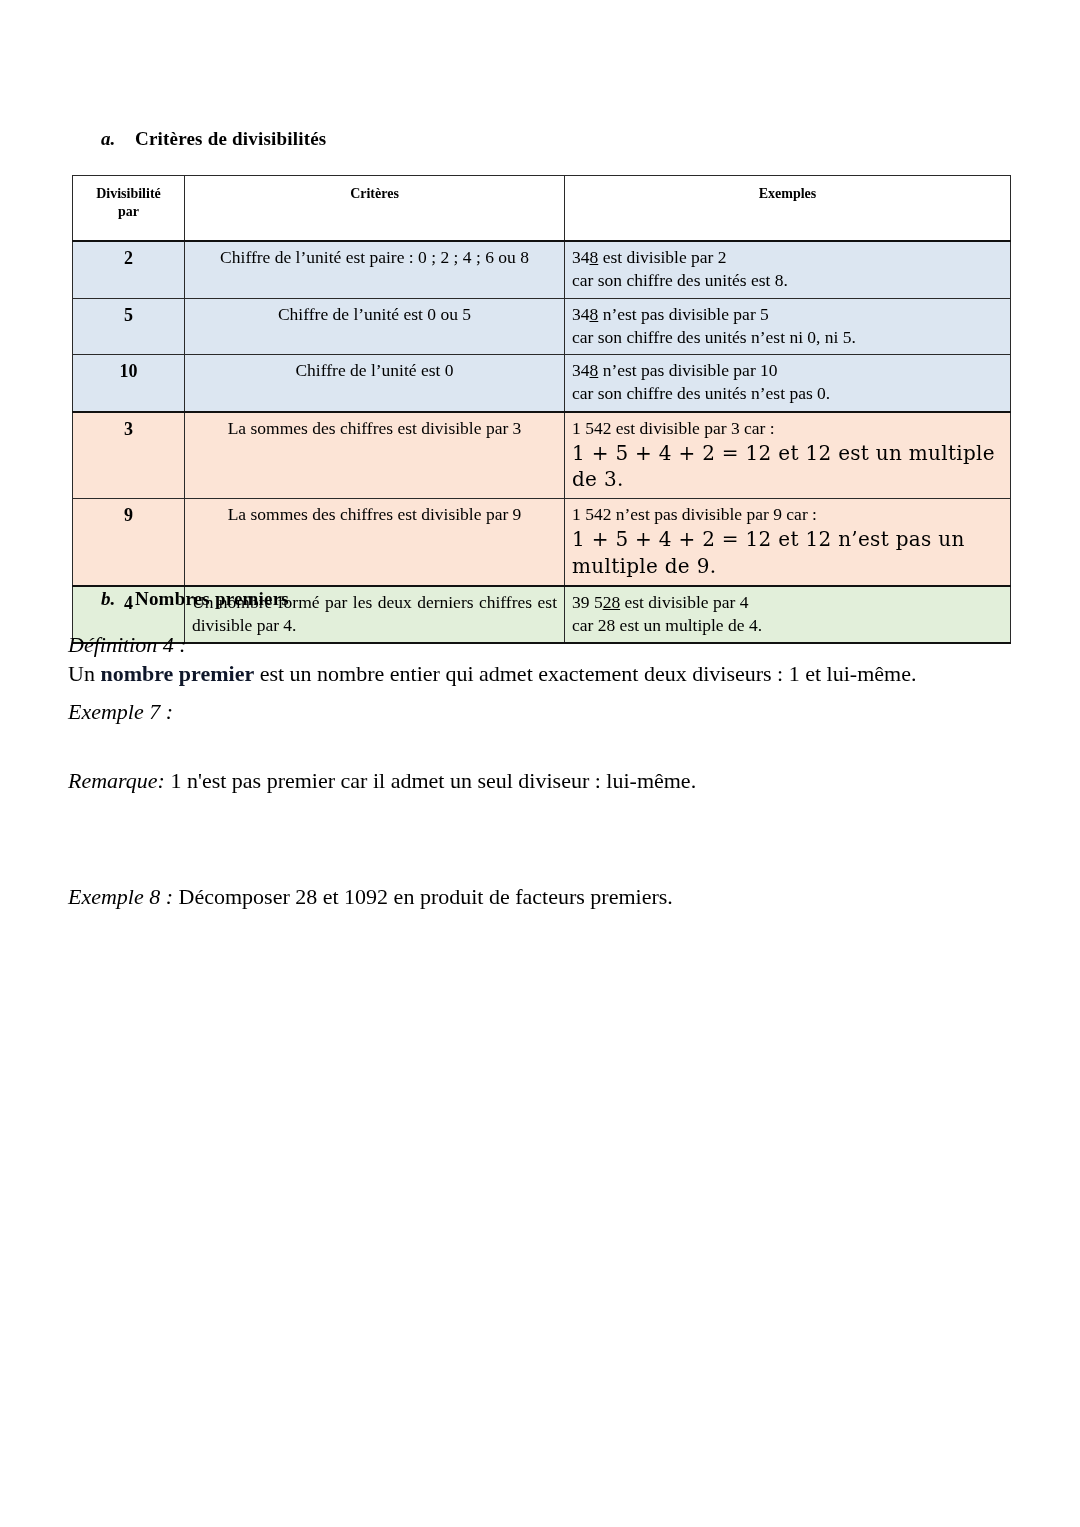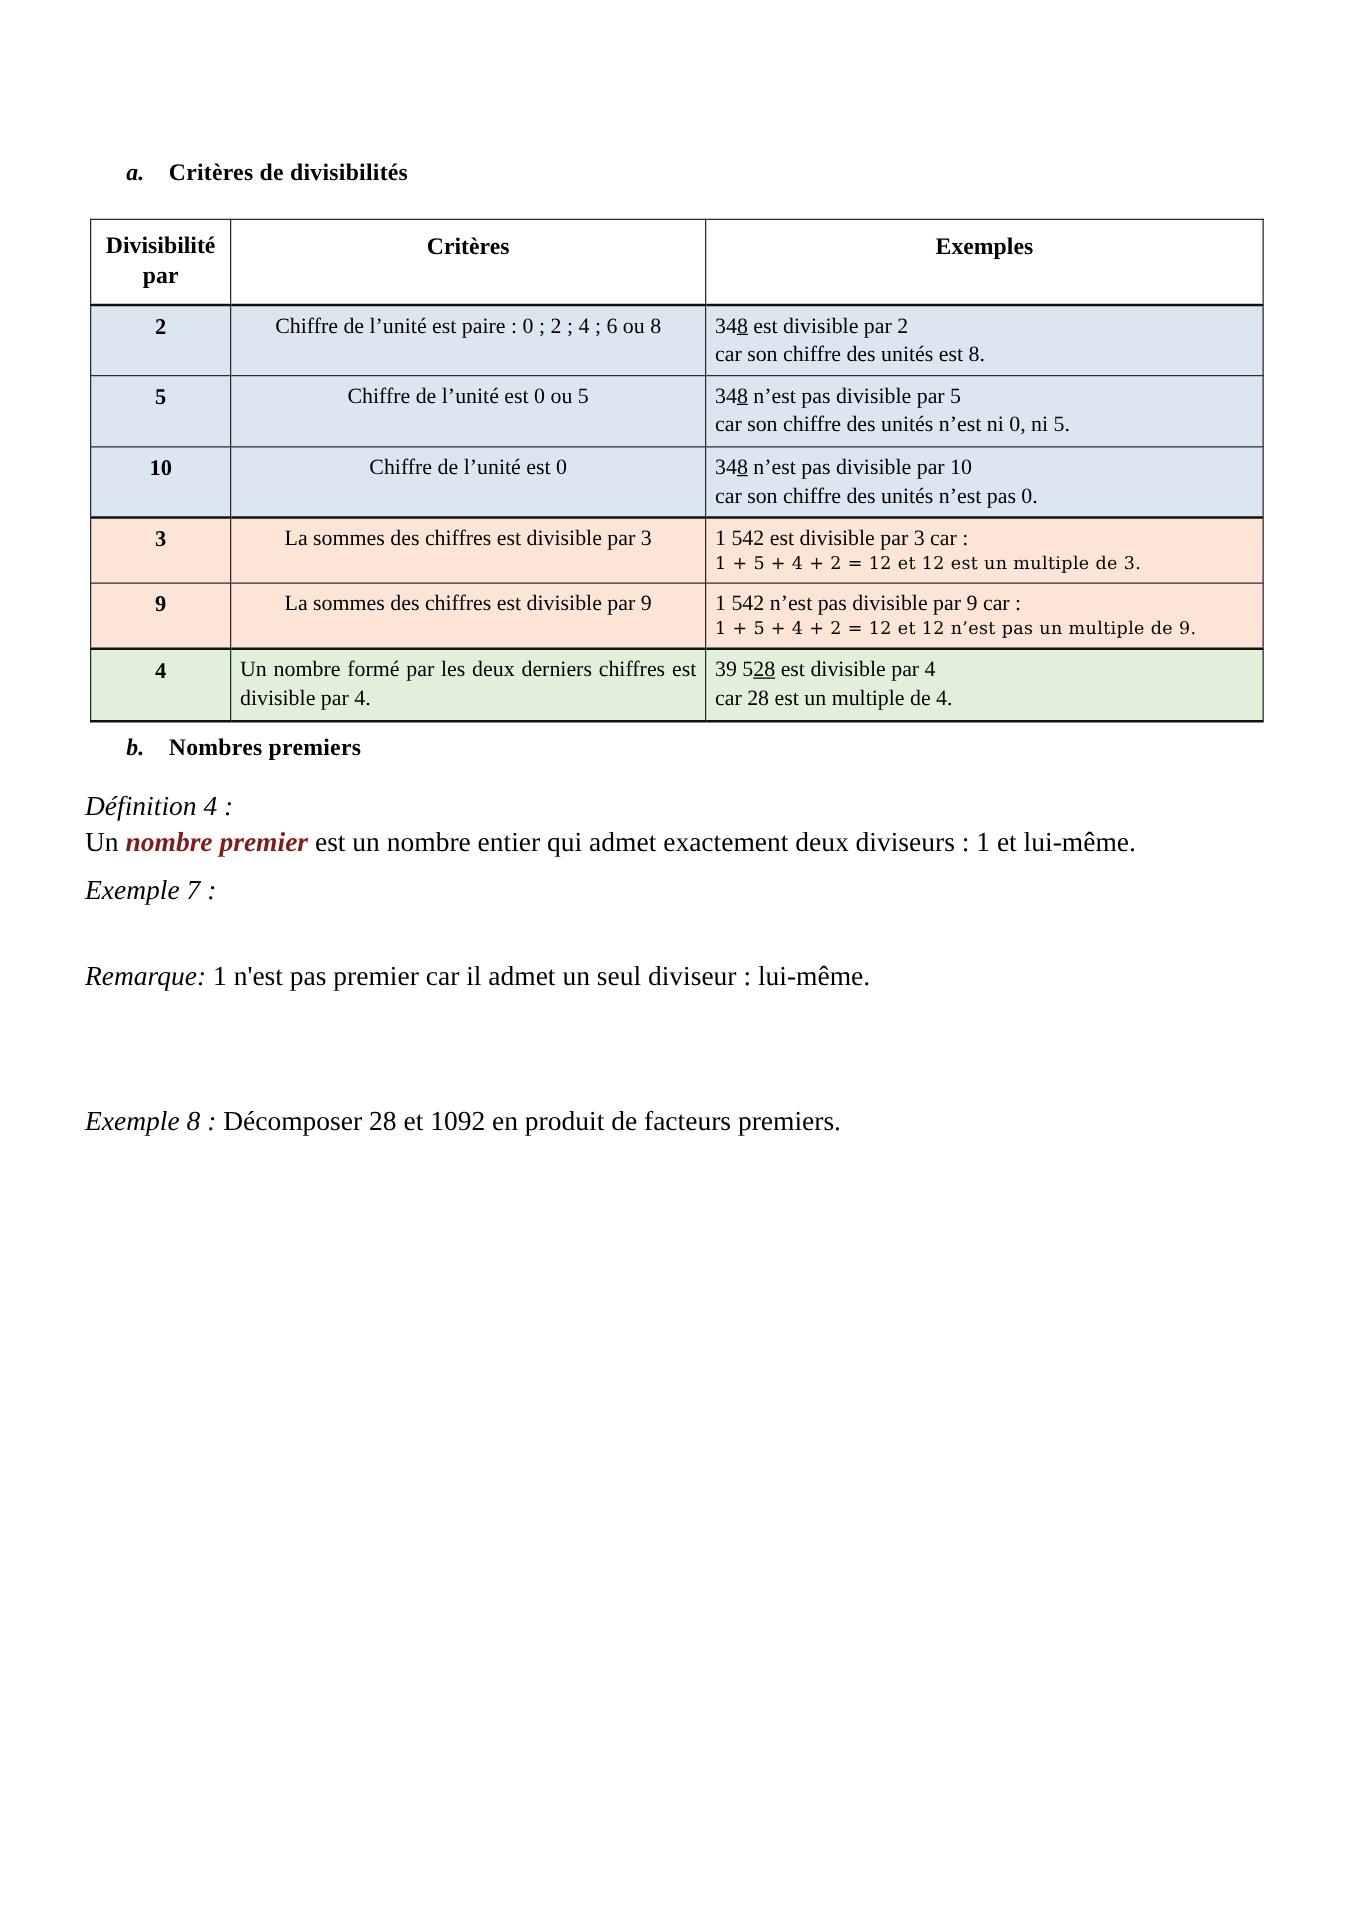--- a/index.html
+++ b/index.html
@@ -72,21 +72,21 @@
     vertical-align: top;
     background: #ffffff;
   }
   .crit-table .col-div  { width: 112px; }
   .crit-table .col-crit { width: 380px; }
   .crit-table .col-ex   { width: 446px; }
 
   .crit-table thead th {
     text-align: center;
     font-weight: bold;
-    font-size: 19px;
+    font-size: 14px;
     padding-top: 9px;
     padding-bottom: 9px;
     height: 46px;
     vertical-align: top;
   }
   .crit-table thead th.head-div {
     line-height: 1.28;
   }
 
   .crit-table tbody td.c-div {
@@ -104,42 +104,41 @@
   tr.grp-peach > td { background: #fce4d6; }
   tr.grp-green > td { background: #e2efda; }
 
   
   tr.grp-sep-top > td { border-top: 2.5px solid #111111; }
   tr.last-row > td { border-bottom: 2.5px solid #111111; }
 
   .cell-line { display: block; }
   .cell-line.math {
     font-family: "DejaVu Serif", "Liberation Serif", serif;
-    font-size: 14px;
+    font-size: 20px;
     letter-spacing: 0.3px;
   }
   u.ul { text-decoration: underline; }
 
   
   .para {
     position: absolute;
     left: 68px;
     width: 884px;
     font-size: 22px;
     line-height: 1.33;
     text-align: justify;
     text-align-last: left;
   }
   .para .lbl {
     font-style: italic;
   }
   .hl-red {
-    color: #7f1d1d;
-    font-weight: bold;
-    font-style: italic;
+    color: #0f172a;
+    font-weight: bold;
   }
   .pline { display: block; }
 
   #para-definition { top: 630px; }
   #para-exemple7   { top: 697px; }
   #para-remarque   { top: 766px; }
   #para-propriete  { top: 813px; }
   #para-exemple8   { top: 882px; }
 </style>
 </head>

